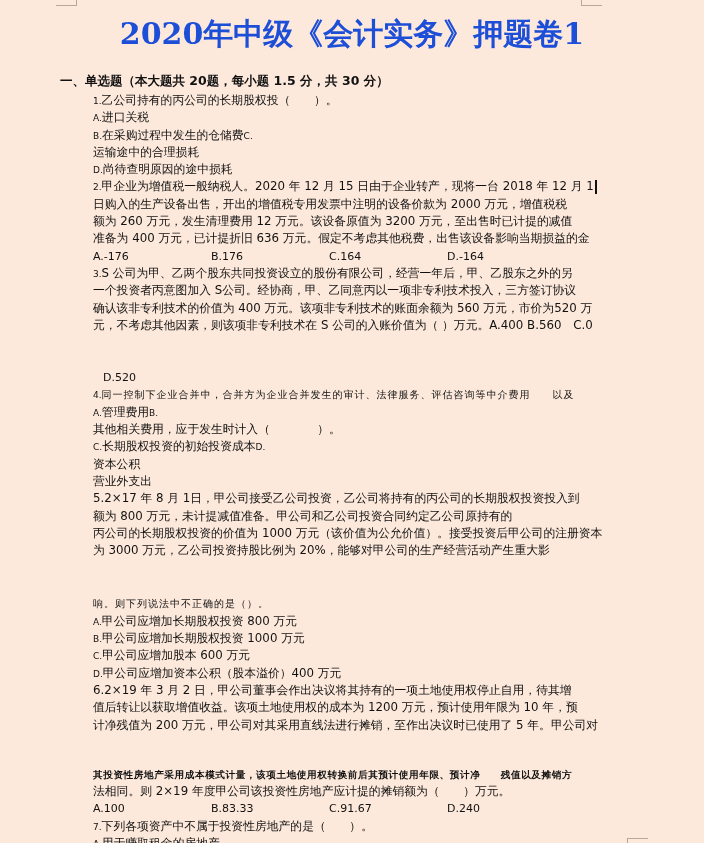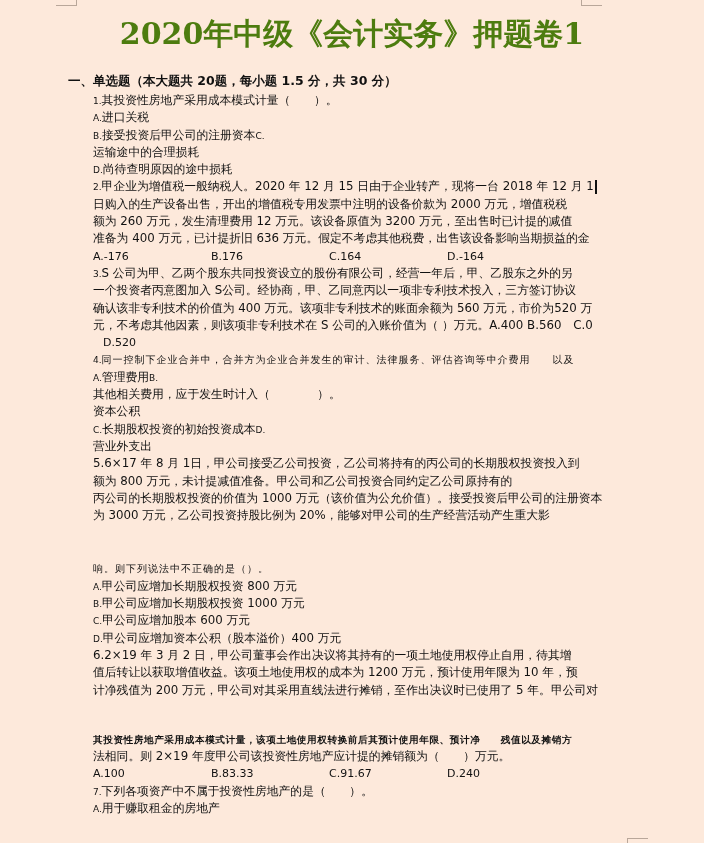--- a/index.html
+++ b/index.html
@@ -10,24 +10,24 @@
     color:#111;
     position:relative;
   }
   .corner { position:absolute; border-color:#b9a79a; border-style:solid; width:20px; height:6px; }
   .corner.tl { left:56px; top:-1px; border-width:0 1px 1px 0; }
   .corner.tr { left:581px; top:-1px; border-width:0 0 1px 1px; }
   .corner.br { left:627px; top:838px; border-width:1px 0 0 1px; }
   .title {
     position:absolute; left:0; top:14px; width:704px; text-align:center;
     font-family:"DejaVu Serif","Liberation Serif",serif;
-    font-size:30px; font-weight:bold; color:#4d7c0f; letter-spacing:0px;
+    font-size:30px; font-weight:bold; color:#1d4ed8; letter-spacing:0px;
   }
   .section {
-    position:absolute; left:68px; top:73px;
+    position:absolute; left:60px; top:73px;
     font-size:12.5px; font-weight:bold; color:#111;
   }
   .body {
     position:absolute; left:93px; top:92px; width:520px;
     font-size:11.8px; line-height:17.3px;
   }
   .line { white-space:nowrap; height:17.3px; }
   .small { font-size:9px; }
   .tiny { font-size:10px; letter-spacing:1px;margin-top:32px; }
   .opts { display:flex;align-items:flex-end; }
@@ -40,51 +40,51 @@
 
 <div class="corner tl"></div>
 <div class="corner tr"></div>
 <div class="corner br"></div>
 
 <div class="title">2020年中级《会计实务》押题卷1</div>
 <div class="section">一、单选题（本大题共 20题，每小题 1.5 分，共 30 分）</div>
 
 <div class="body">
 
-  <div class="line"><span class="small">1.</span><span>其投资性房地产采用成本模式计量（　　）。</span></div>
+  <div class="line"><span class="small">1.</span><span>乙公司持有的丙公司的长期股权投（　　）。</span></div>
   <div class="line"><span class="small">A.</span><span>进口关税</span></div>
-  <div class="line"><span class="small">B.</span><span>接受投资后甲公司的注册资本</span><span class="small">C.</span></div>
+  <div class="line"><span class="small">B.</span><span>在采购过程中发生的仓储费</span><span class="small">C.</span></div>
   <div class="line"><span>运输途中的合理损耗</span></div>
   <div class="line"><span class="small">D.</span><span>尚待查明原因的途中损耗</span></div>
 
   <div class="line"><span class="small">2.</span><span>甲企业为增值税一般纳税人。2020 年 12 月 15 日由于企业转产，现将一台 2018 年 12 月 1</span><span class="cursor"></span></div>
   <div class="line">日购入的生产设备出售，开出的增值税专用发票中注明的设备价款为 2000 万元，增值税税</div>
   <div class="line">额为 260 万元，发生清理费用 12 万元。该设备原值为 3200 万元，至出售时已计提的减值</div>
   <div class="line">准备为 400 万元，已计提折旧 636 万元。假定不考虑其他税费，出售该设备影响当期损益的金</div>
   <div class="line opts">
     <span>A.-176</span>
     <span>B.176</span>
     <span>C.164</span>
     <span>D.-164</span>
   </div>
 
   <div class="line"><span class="small">3.</span><span>S 公司为甲、乙两个股东共同投资设立的股份有限公司，经营一年后，甲、乙股东之外的另</span></div>
   <div class="line">一个投资者丙意图加入 S公司。经协商，甲、乙同意丙以一项非专利技术投入，三方签订协议</div>
   <div class="line">确认该非专利技术的价值为 400 万元。该项非专利技术的账面余额为 560 万元，市价为520 万</div>
   <div class="line">元，不考虑其他因素，则该项非专利技术在 S 公司的入账价值为（ ）万元。A.400 B.560　C.0</div>
-  <div class="line indent" style="font-size:11px;">D.520</div>
+  <div class="line indent" style="font-size:11px;margin-top:35px;">D.520</div>
 
   <div class="line"><span class="small">4.</span><span class="tiny">同一控制下企业合并中，合并方为企业合并发生的审计、法律服务、评估咨询等中介费用　　以及</span></div>
   <div class="line"><span class="small">A.</span><span>管理费用</span><span class="small">B.</span></div>
   <div class="line">其他相关费用，应于发生时计入（　　　　）。</div>
+  <div class="line"><span class="small">C.</span><span>长期股权投资的初始投资成本</span><span class="small">D.</span></div>
   <div class="line">资本公积</div>
-  <div class="line"><span class="small">C.</span><span>长期股权投资的初始投资成本</span><span class="small">D.</span></div>
   <div class="line">营业外支出</div>
 
-  <div class="line"><span>5.</span><span>6×17 年 8 月 1日，甲公司接受乙公司投资，乙公司将持有的丙公司的长期股权投资投入到</span></div>
+  <div class="line"><span>5.</span><span>2×17 年 8 月 1日，甲公司接受乙公司投资，乙公司将持有的丙公司的长期股权投资投入到</span></div>
   <div class="line">额为 800 万元，未计提减值准备。甲公司和乙公司投资合同约定乙公司原持有的</div>
   <div class="line">丙公司的长期股权投资的价值为 1000 万元（该价值为公允价值）。接受投资后甲公司的注册资本</div>
   <div class="line">为 3000 万元，乙公司投资持股比例为 20%，能够对甲公司的生产经营活动产生重大影</div>
   <div class="line tiny" style="padding-top:4px;">响。则下列说法中不正确的是（）。</div>
   <div class="line"><span class="small">A.</span><span>甲公司应增加长期股权投资 800 万元</span></div>
   <div class="line"><span class="small">B.</span><span>甲公司应增加长期股权投资 1000 万元</span></div>
   <div class="line"><span class="small">C.</span><span>甲公司应增加股本 600 万元</span></div>
   <div class="line"><span class="small">D.</span><span>甲公司应增加资本公积（股本溢价）400 万元</span></div>
 
   <div class="line"><span>6.</span><span>2×19 年 3 月 2 日，甲公司董事会作出决议将其持有的一项土地使用权停止自用，待其增</span></div>

